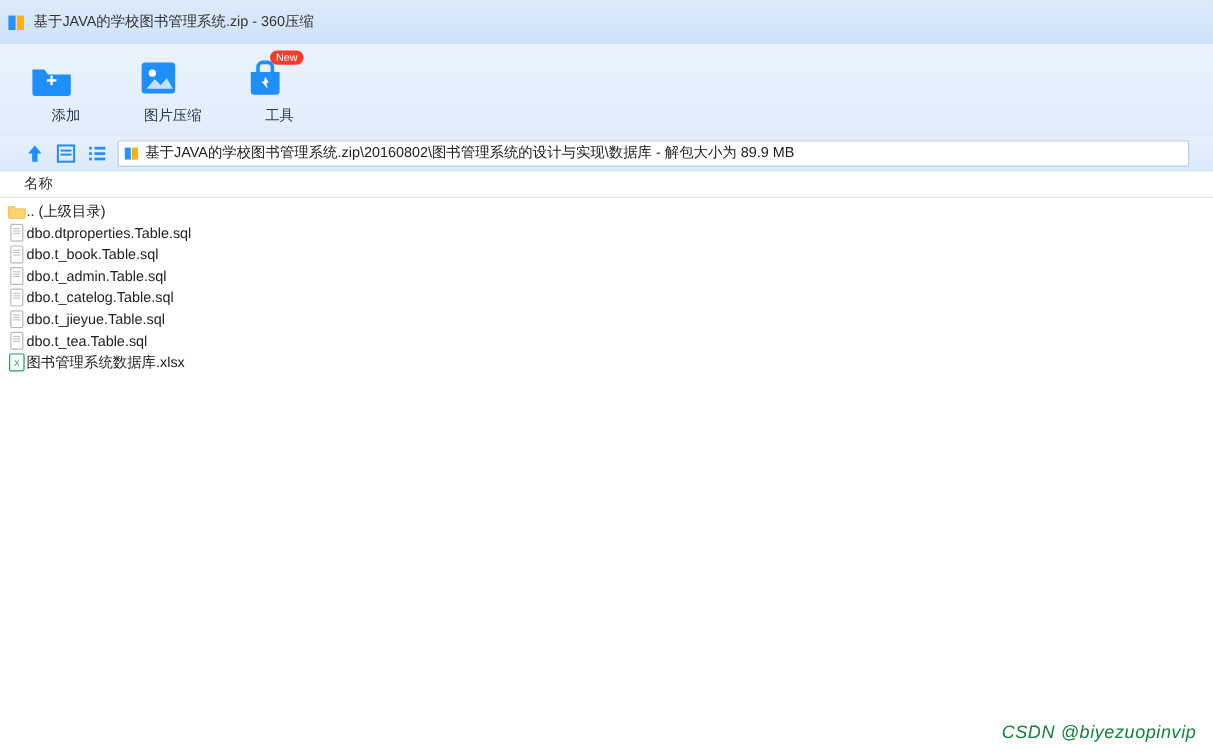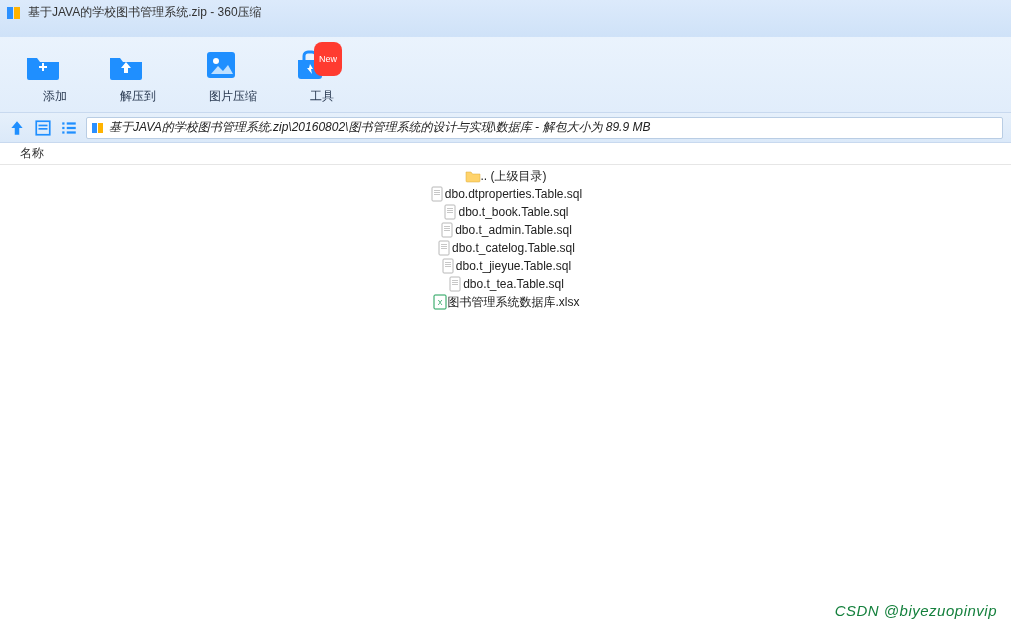--- a/index.html
+++ b/index.html
@@ -9,21 +9,21 @@
   background: #fff;
   width: 1011px;
   height: 629px;
   overflow: hidden;
   position: relative;
 }
 .titlebar {
   background: linear-gradient(#dceafb, #cfe2f8);
   height: 37px;
   display: flex;
-  align-items: flex-end;
+  align-items: center;
   padding: 16px 6px;
   color: #333;
 }
 .titlebar .app-icon {
   width: 16px; height: 16px;
   margin-right: 6px;
   display: inline-flex;
 }
 .toolbar {
   background: linear-gradient(#eaf3fd, #e1edfb);
@@ -47,32 +47,31 @@
 .tool-icon {
   width: 36px; height: 34px;
   display: flex; align-items: center; justify-content: center;
 }
 .new-badge {
   position: absolute;
   top: -6px; right: -8px;
   background: #ff3b30;
   color: #fff;
   font-size: 9px;
-  padding: 12px 5px;
+  padding: 1px 5px;
   border-radius: 8px;
 }
 .navbar {
   background: linear-gradient(#e6f0fb, #dbe9f9);
   height: 30px;
   display: flex;
   align-items: center;
-  padding: 0 8px;
+  padding: 0 20px;
   gap: 8px;
   border-bottom: 1px solid #c8d9ef;
-  font-style: italic;
 }
 .nav-icon {
   width: 18px; height: 18px;
   display: flex; align-items: center; justify-content: center;
   cursor: pointer;
 }
 .path-box {
   flex: 1;
   background: #fff;
   border: 1px solid #b9cde4;
@@ -101,21 +100,20 @@
 }
 .file-row {
   display: flex;
   align-items: center;
   height: 18px;
   padding: 0 6px;
   gap: 0;
   cursor: pointer;
   color: #222;
   font-size: 12px;
-  justify-content: center;
 }
 .file-icon { width: 16px; height: 16px; display: inline-flex; flex-shrink:0; }
 .watermark {
   position: absolute;
   right: 14px;
   bottom: 10px;
   color: #15803d;
   font-size: 15px;
   font-style: italic;
   letter-spacing: 0.5px;
@@ -141,29 +139,20 @@
           <path d="M2 10 h10 l3 4 h19 v16 a2 2 0 0 1 -2 2 H4 a2 2 0 0 1 -2 -2 Z" fill="#1f8fff"></path>
           <rect x="14" y="18" width="8" height="2" fill="#fff"></rect>
           <rect x="17" y="15" width="2" height="8" fill="#fff"></rect>
         </svg>
     </span>
     <span class="lbl">添加</span>
   </div>
   <div class="tool-btn">
     <span class="tool-icon">
       <svg viewBox="0 0 36 34">
-          <path d="M2 10 h10 l3 4 h19 v16 a2 2 0 0 1 -2 2 H4 a2 2 0 0 1 -2 -2 Z" fill="#1f8fff"></path>
-          <path d="M18 14 l5 6 h-3 v5 h-4 v-5 h-3 Z" fill="#fff"></path>
-        </svg>
-    </span>
-    <span class="lbl">解压到</span>
-  </div>
-  <div class="tool-btn">
-    <span class="tool-icon">
-      <svg viewBox="0 0 36 34">
           <rect x="4" y="4" width="28" height="26" rx="3" fill="#1f8fff"></rect>
           <circle cx="13" cy="13" r="3" fill="#fff"></circle>
           <path d="M8 26 l7 -8 l5 5 l5 -6 l5 9 Z" fill="#bfe0ff"></path>
         </svg>
     </span>
     <span class="lbl">图片压缩</span>
   </div>
   <div class="tool-btn">
     <span class="new-badge">New</span>
     <span class="tool-icon">

